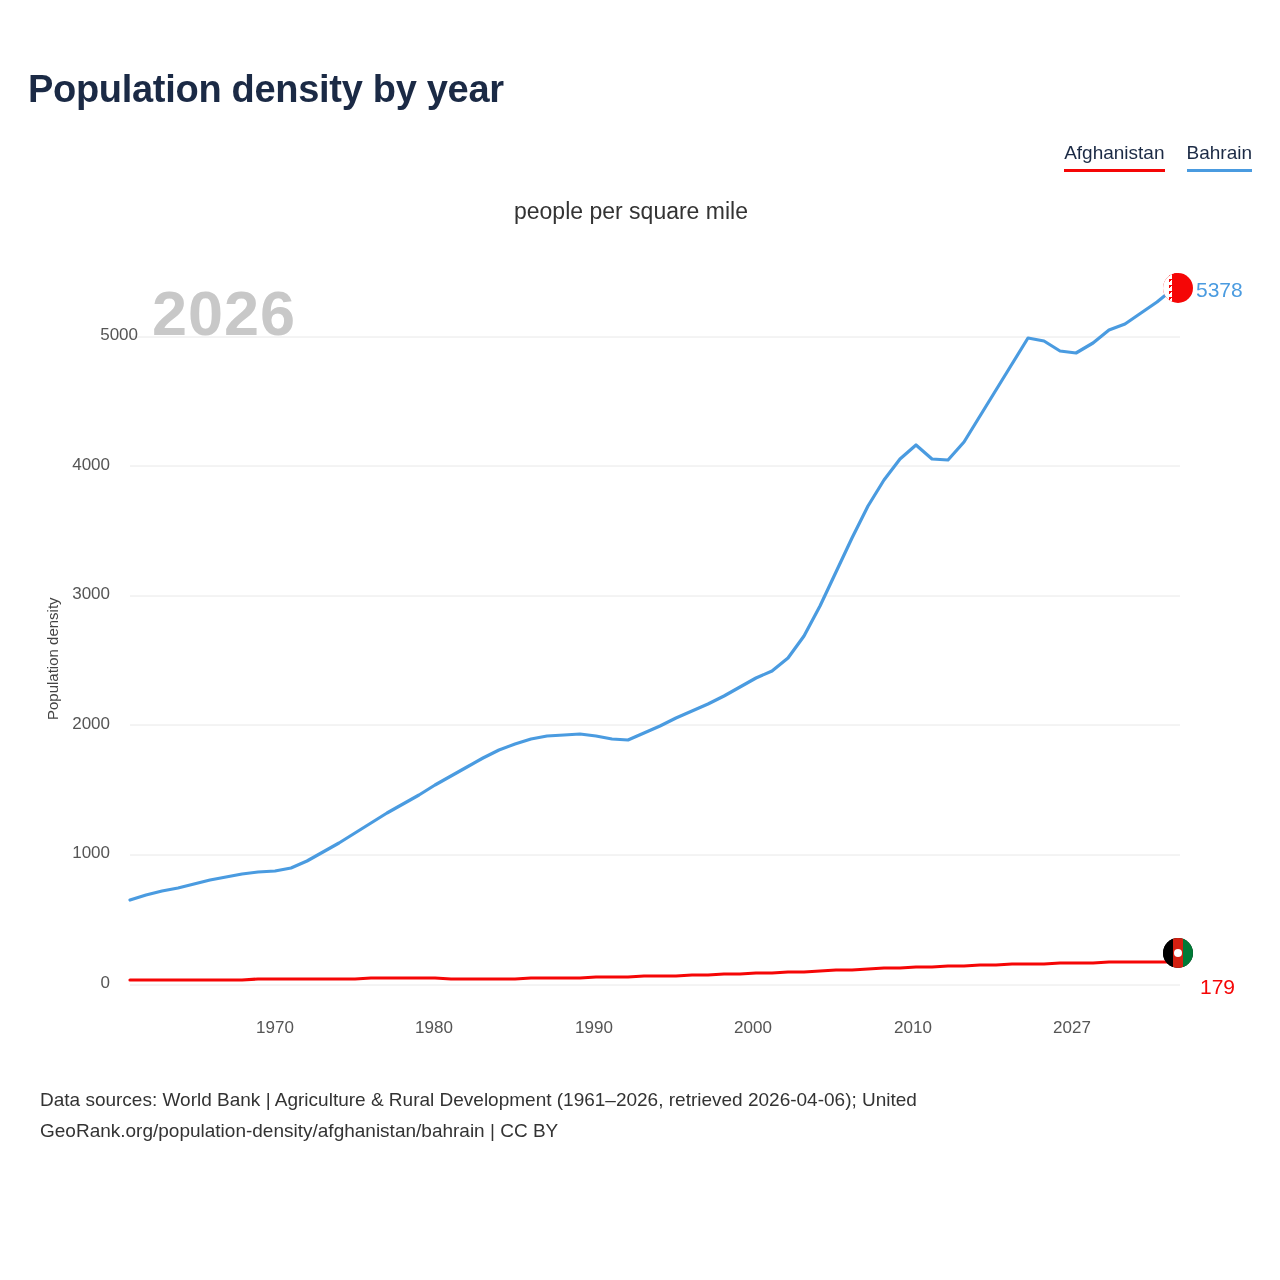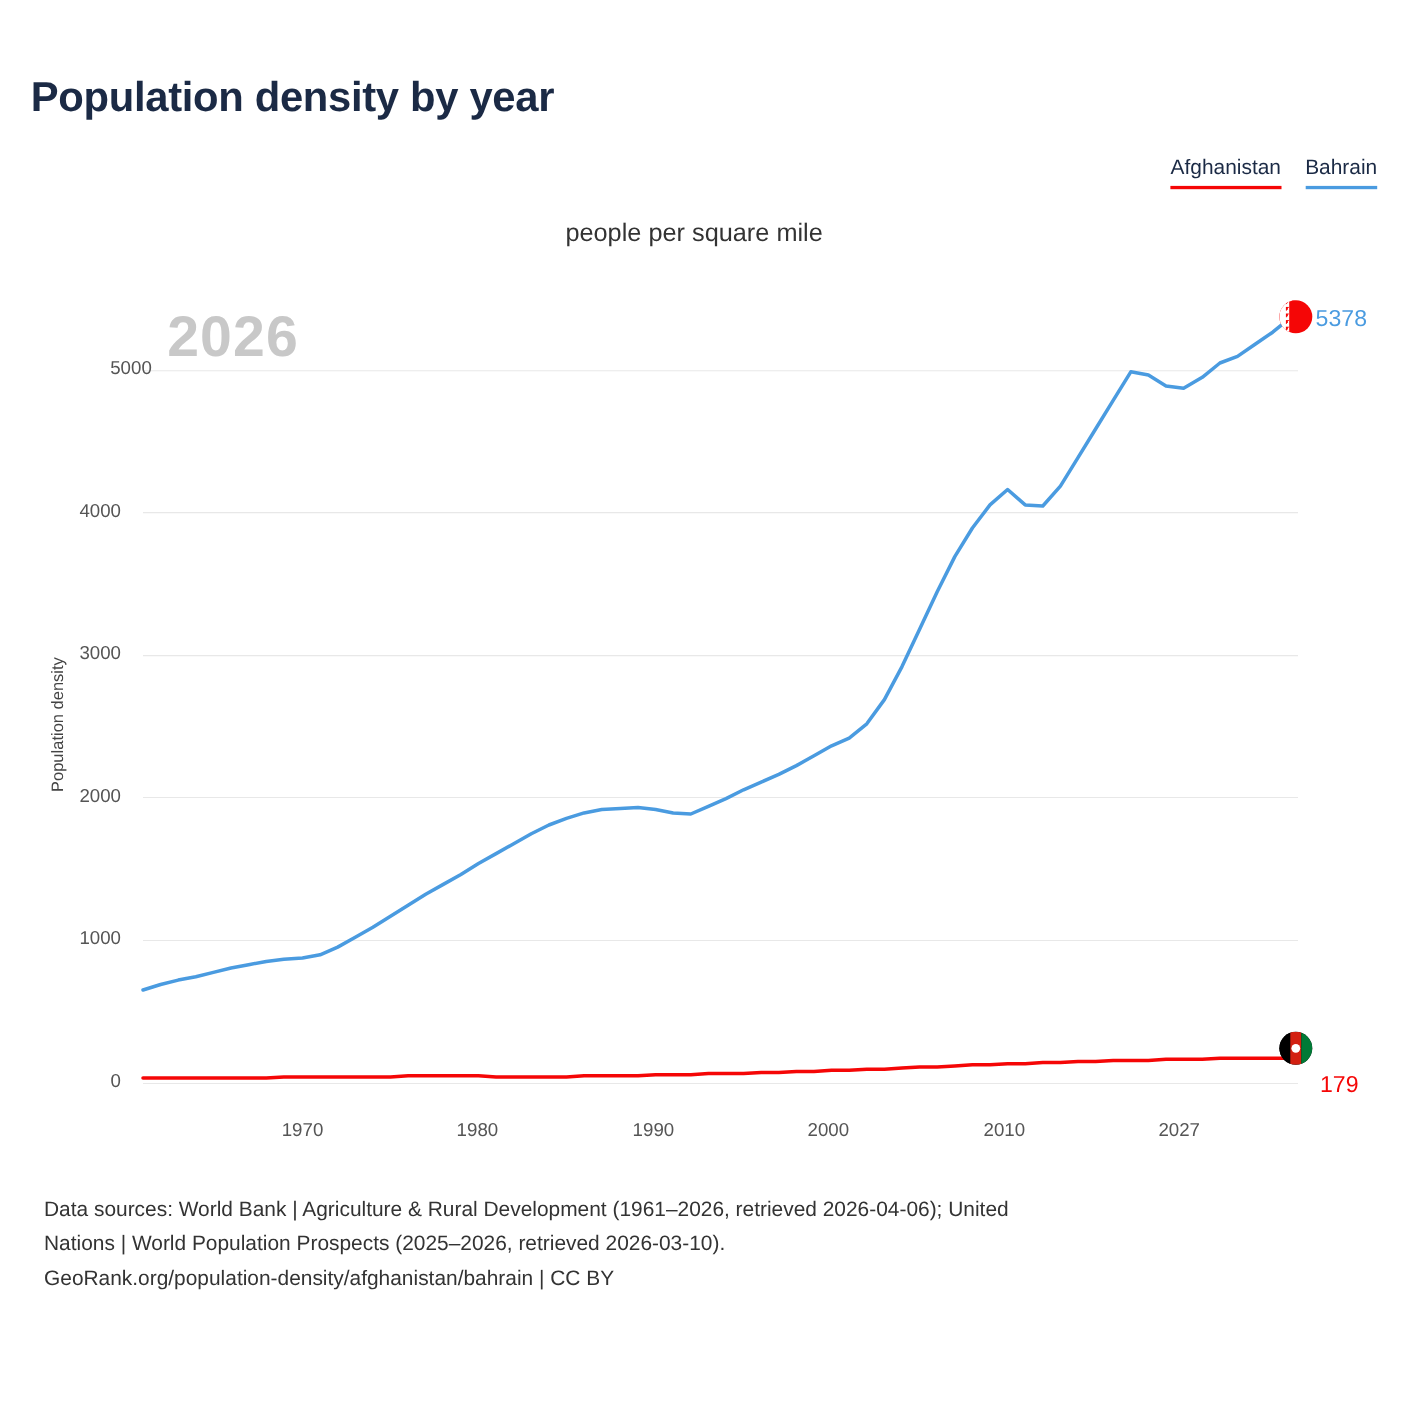--- a/index.html
+++ b/index.html
@@ -69,21 +69,21 @@
   }
   .ylabel-inner {
     display: block;
     transform: translate(-215px, 18px);
   }
   
   .year-watermark {
     position: absolute;
     left: 152px;
     top: 277px;
-    font-size: 52px;
+    font-size: 63px;
     font-weight: bold;
     color: #c8c8c8;
     letter-spacing: 1px;
   }
   
   .plot {
     position: absolute;
     left: 0;
     top: 0;
     width: 1280px;
@@ -214,17 +214,16 @@
   <div class="flag afg">
     <span class="band-r"></span>
       <span class="band-g"></span>
       <span class="band-b"></span>
       <span class="emblem"></span>
   </div>
   <div class="endlabel afg">179</div>
 
   <div class="footer">
     <div>Data sources: World Bank | Agriculture &amp; Rural Development (1961–2026, retrieved 2026-04-06); United</div>
-    <div>Nations | World Population Prospects (2025–2026, retrieved 2026-03-10).</div>
     <div>GeoRank.org/population-density/afghanistan/bahrain | CC BY</div>
   </div>
 
 </div>
 
 </body></html>

